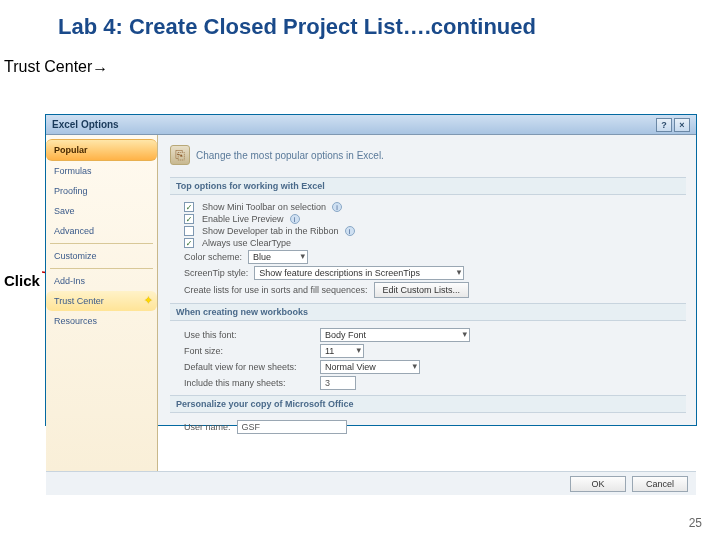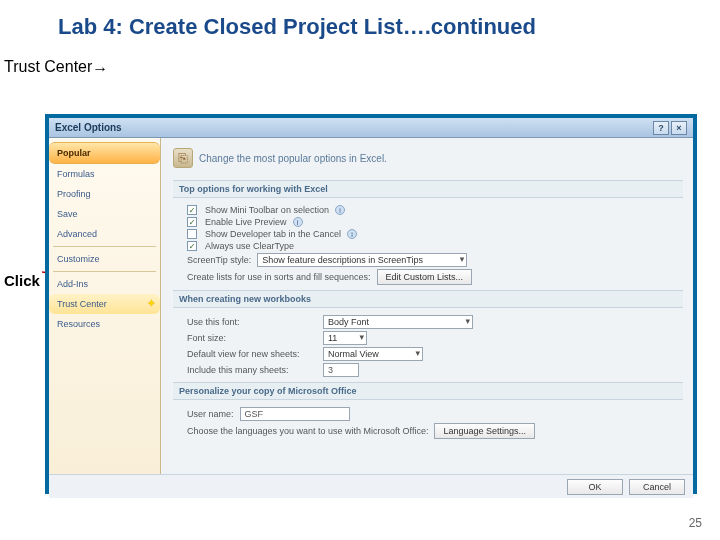--- a/index.html
+++ b/index.html
@@ -46,22 +46,22 @@
     font-size: 12px;
     color: #666;
   }
 
   
   .dialog {
     position: absolute;
     left: 45px;
     top: 114px;
     width: 652px;
-    height: 380px;
-    border: 4px solid #0369a1;
+    height: 312px;
+    border: 1px solid #0369a1;
     background: #f0f3f6;
     font-size: 9px;
     color: #333;
   }
   .titlebar {
     height: 20px;
     background: linear-gradient(#cfe0f2,#a9c4e2);
     border-bottom: 1px solid #7f98b2;
     display: flex;
     align-items: center;
@@ -267,28 +267,32 @@
           <label>Show Mini Toolbar on selection</label>
           <span class="info-dot">i</span>
         </div>
       <div class="row">
           <span class="chk">✓</span>
           <label>Enable Live Preview</label>
           <span class="info-dot">i</span>
         </div>
       <div class="row">
           <span class="chk"></span>
-          <label>Show Developer tab in the Cancel</label>
+          <label>Show Developer tab in the Ribbon</label>
           <span class="info-dot">i</span>
         </div>
       <div class="row">
           <span class="chk">✓</span>
           <label>Always use ClearType</label>
         </div>
       <div class="row">
+          <label>Color scheme:</label>
+          <span class="select" style="width:60px">Blue</span>
+        </div>
+      <div class="row">
           <label>ScreenTip style:</label>
           <span class="select" style="width:210px">Show feature descriptions in ScreenTips</span>
         </div>
       <div class="row">
           <label>Create lists for use in sorts and fill sequences:</label>
           <span class="btn">Edit Custom Lists...</span>
         </div>
 
       <div class="section-title">When creating new workbooks</div>
       <div class="row">
@@ -305,24 +309,20 @@
         </div>
       <div class="row">
           <label style="width:130px">Include this many sheets:</label>
           <span class="textbox" style="width:36px">3</span>
         </div>
 
       <div class="section-title">Personalize your copy of Microsoft Office</div>
       <div class="row">
           <label>User name:</label>
           <span class="textbox" style="width:110px">GSF</span>
-        </div>
-      <div class="row">
-          <label>Choose the languages you want to use with Microsoft Office:</label>
-          <span class="btn">Language Settings...</span>
         </div>
     </div>
   </div>
   <div class="buttonbar">
     <span class="btn" style="width:56px">OK</span>
     <span class="btn" style="width:56px">Cancel</span>
   </div>
 </div>
 
 <div class="slide-number">25</div>

